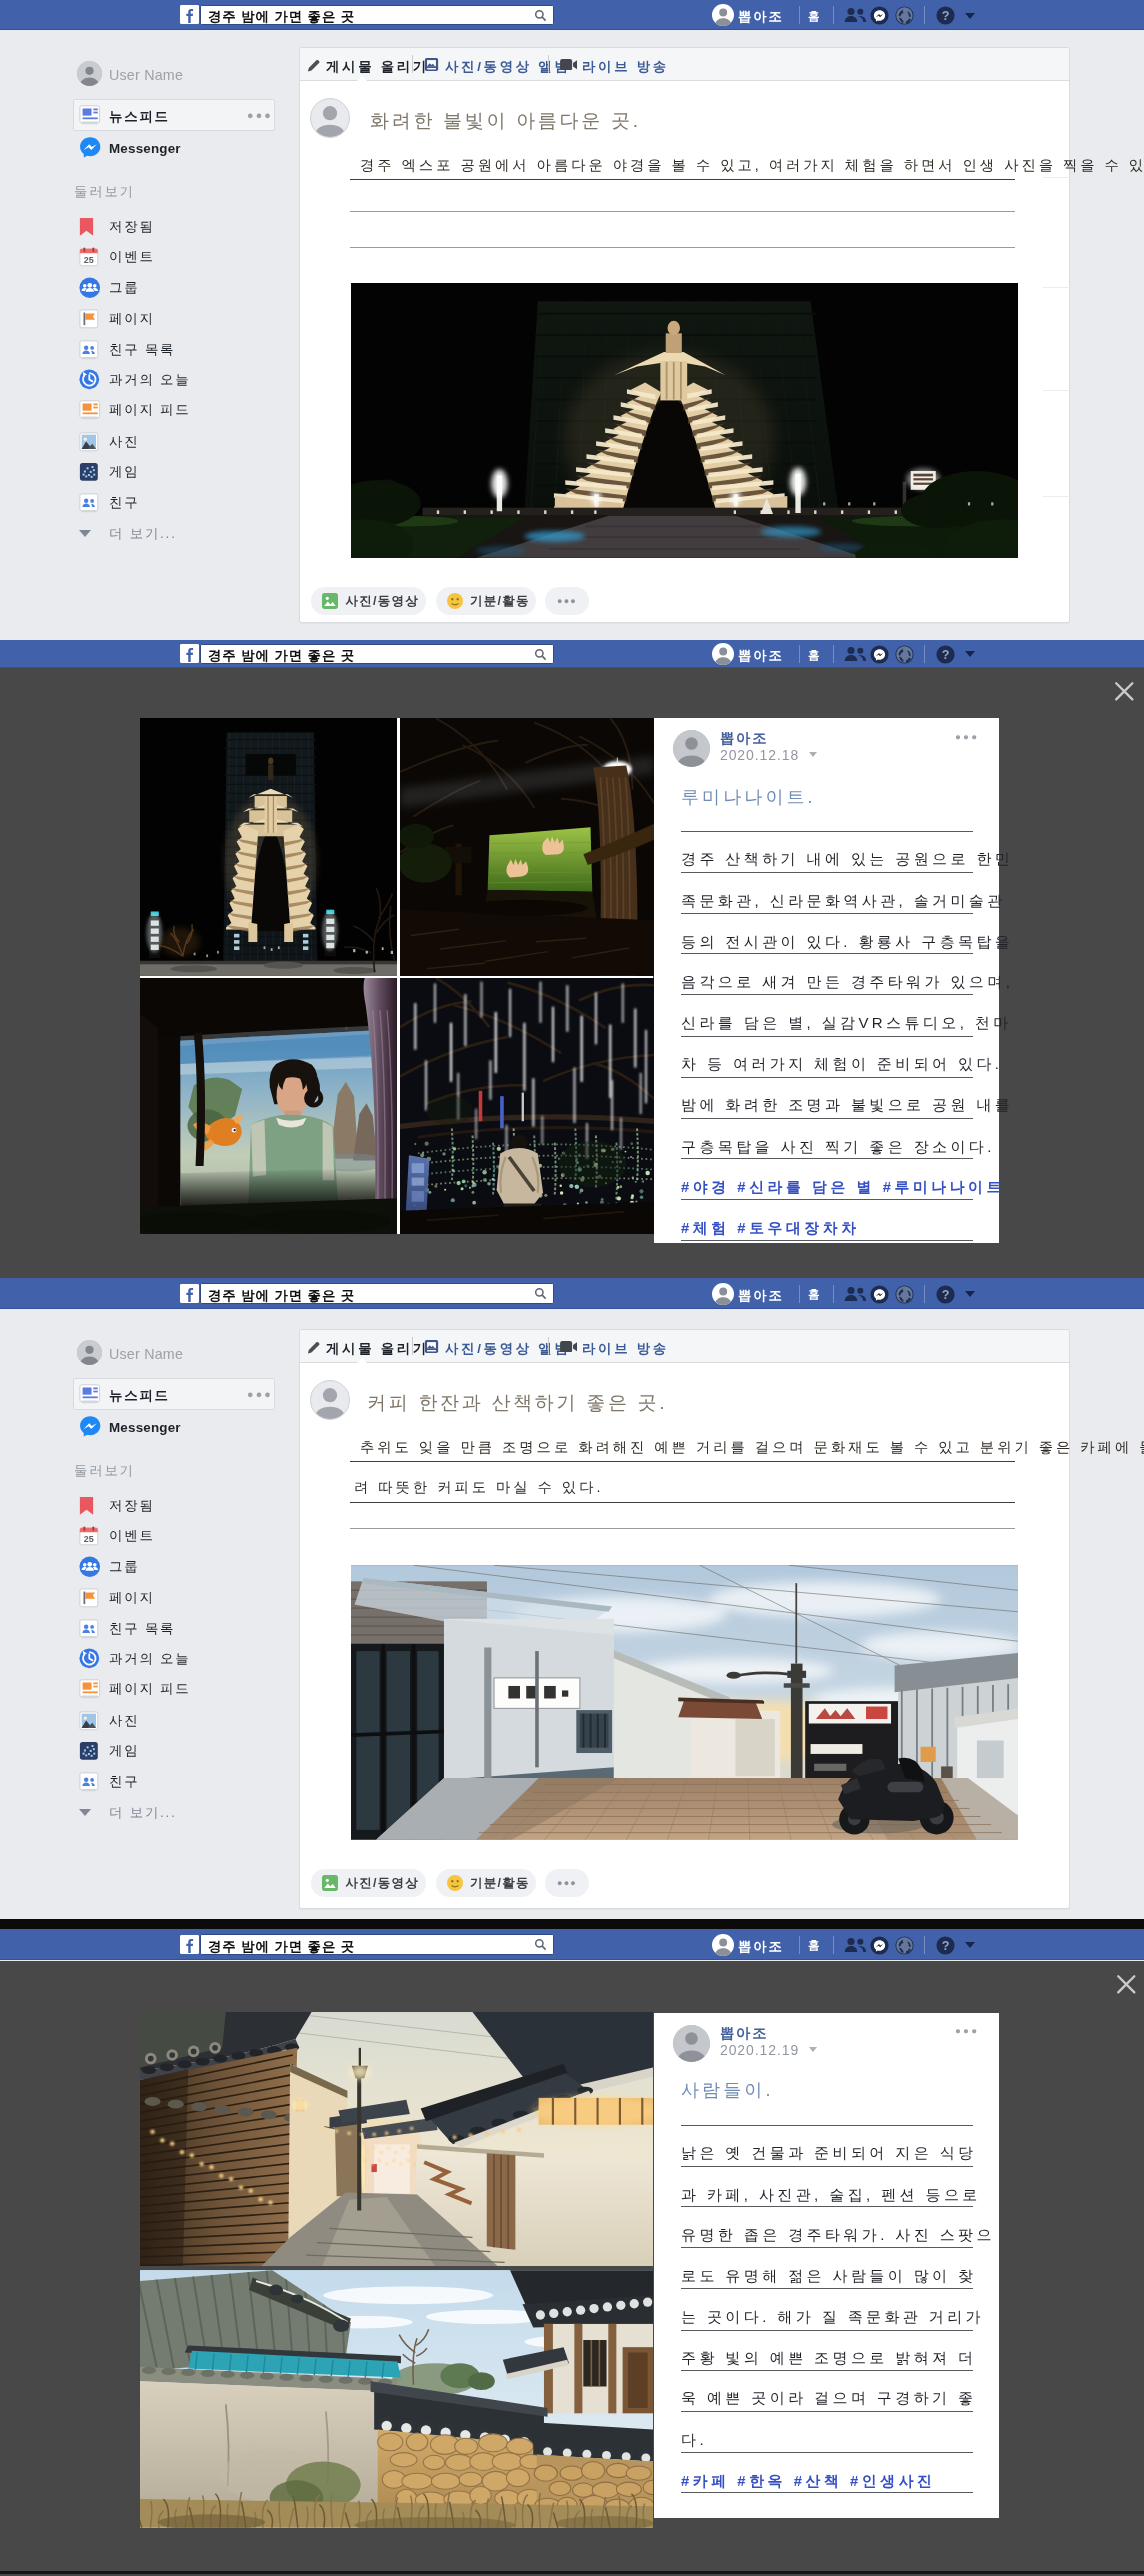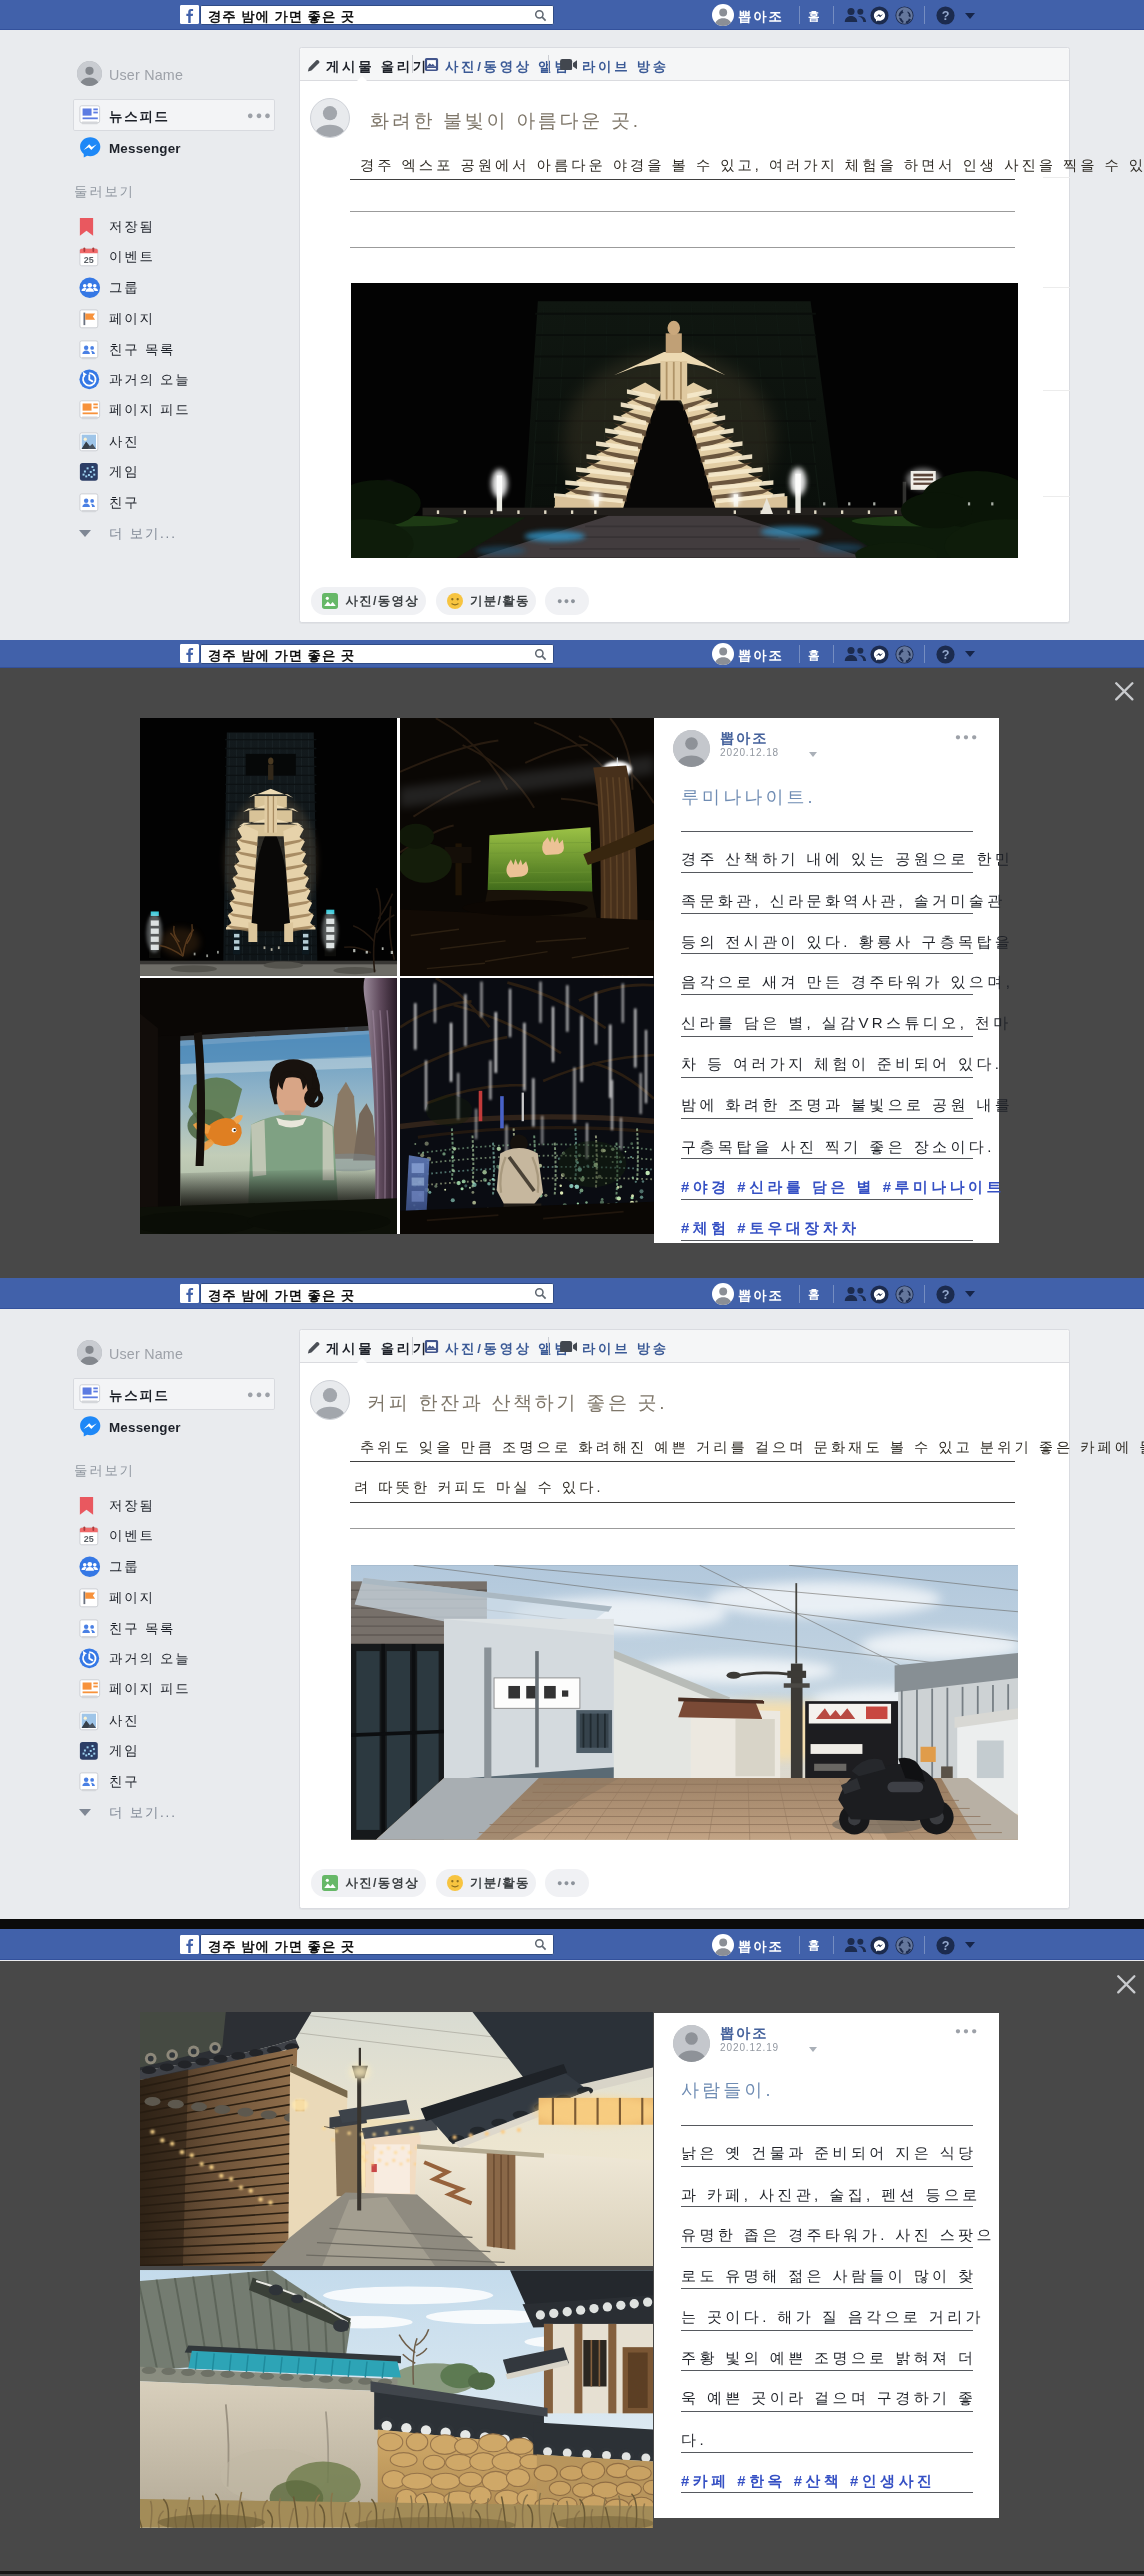--- a/index.html
+++ b/index.html
@@ -13,21 +13,21 @@
 .kr{letter-spacing:2.7px}
 .sidebar-txt{font-size:13.4px;color:#1d2129;letter-spacing:1.8px}
 .card{background:#fff;border:0.9px solid #d9dbe0;border-radius:2.7px;box-shadow:0 0.9px 0.9px rgba(0,0,0,.04)}
 .ptitle{font-size:19px;color:#7e7669;letter-spacing:2.7px;white-space:nowrap}
 .pbody{font-size:14.3px;color:#2f2b24;letter-spacing:3px;white-space:nowrap}
 .rule{height:0.9px;background:#9b9b9b}
 .pillbtn{height:28px;border-radius:14.3px;background:#f0f1f4;display:flex;align-items:center;font-size:12.5px;font-weight:bold;color:#3c4043}
 .dark{left:0;width:1145px;background:#484848}
 .panel{background:#fff}
 .vname{font-size:14.3px;font-weight:bold;color:#44619b;letter-spacing:1.8px}
-.vdate{font-size:10px;color:#9197a0;letter-spacing:0.9px}
+.vdate{font-size:14px;color:#9197a0;letter-spacing:0.9px}
 .vtitle{font-size:18px;color:#6f8cb3;letter-spacing:3.1px}
 .vbody{font-size:15px;color:#1f2228;letter-spacing:3.4px;white-space:nowrap}
 .vtag{font-size:14.8px;font-weight:bold;color:#3550c4;letter-spacing:3.6px;white-space:nowrap}
 .vrule{height:0.9px;background:#56595e}
 .dots3{color:#9da1a8;font-weight:bold;letter-spacing:2.2px;font-size:10.7px}
 </style></head>
 <body>
 
 <div id="bar1" class="abs bar" style="top:0;height:30px">
  <div class="abs flogo" style="top:5.4px;height:19px">
@@ -2121,20 +2121,20 @@
     <div class="abs vrule" style="left:681px;top:327px;width:292px"></div>
     <div class="abs vrule" style="left:681px;top:369px;width:292px"></div>
     <div class="abs vrule" style="left:681px;top:409px;width:292px"></div>
     <div class="abs vrule" style="left:681px;top:450px;width:292px"></div>
     <div class="abs vrule" style="left:681px;top:491px;width:292px"></div>
     <div class="abs vrule" style="left:681px;top:531px;width:292px"></div>
     <div class="abs vbody" style="left:681px;top:183px">낡은 옛 건물과 준비되어 지은 식당</div>
     <div class="abs vbody" style="left:681px;top:225px">과 카페, 사진관, 술집, 펜션 등으로</div>
     <div class="abs vbody" style="left:681px;top:265px">유명한 좁은 경주타워가.  사진 스팟으</div>
     <div class="abs vbody" style="left:681px;top:306px">로도 유명해 젊은 사람들이 많이 찾</div>
-    <div class="abs vbody" style="left:681px;top:347px">는 곳이다. 해가 질 음각으로 거리가</div>
+    <div class="abs vbody" style="left:681px;top:347px">는 곳이다. 해가 질 족문화관 거리가</div>
     <div class="abs vbody" style="left:681px;top:388px">주황 빛의 예쁜 조명으로 밝혀져 더</div>
     <div class="abs vbody" style="left:681px;top:428px">욱 예쁜 곳이라 걸으며 구경하기 좋</div>
     <div class="abs vbody" style="left:681px;top:470px">다.</div>
     <div class="abs vtag" style="left:681px;top:511px">#카페 #한옥 #산책 #인생사진</div>
   </div>
 <div class="abs" style="left:0;top:2571px;width:1145px;height:2.7px;background:#151515"></div>
 
 
 </body></html>

